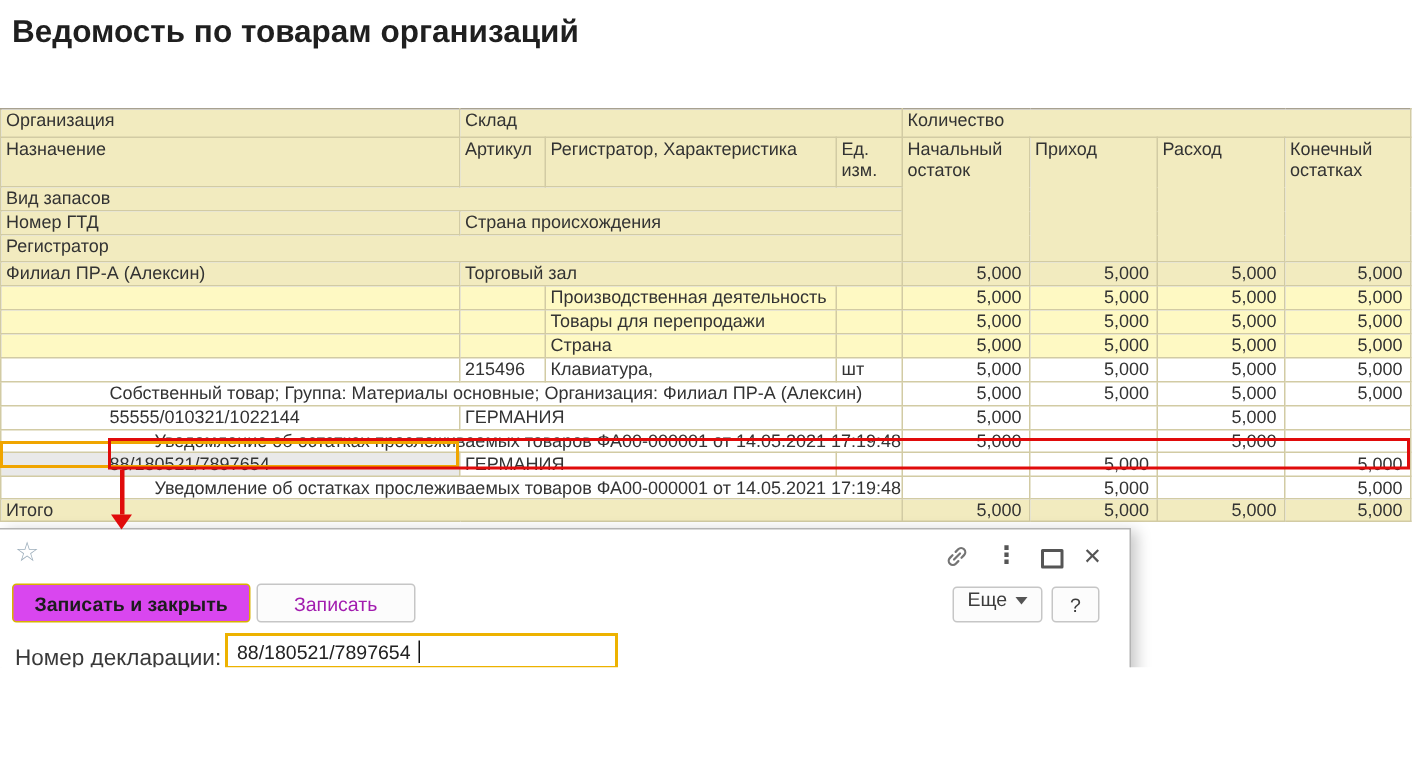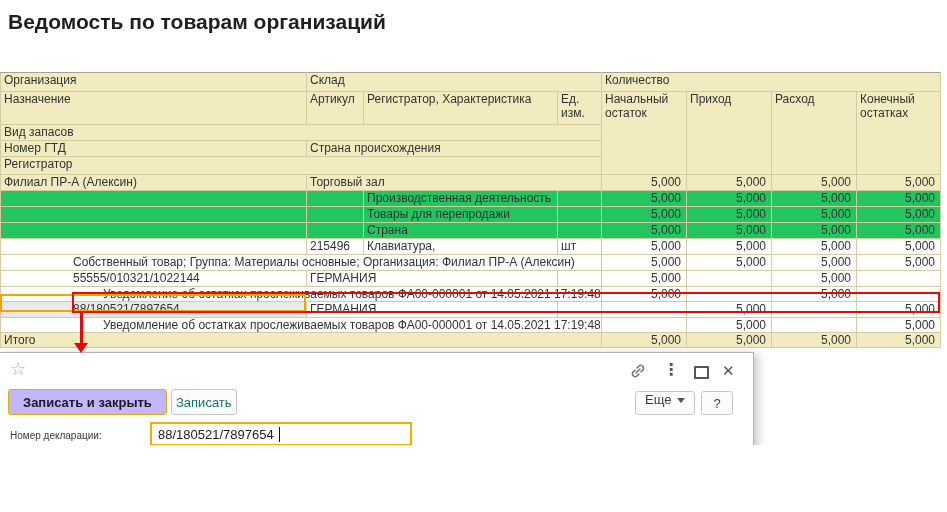--- a/index.html
+++ b/index.html
@@ -7,21 +7,21 @@
         font-family:"Liberation Sans","DejaVu Sans",sans-serif;color:#333;}
   .title{position:absolute;left:8px;top:10px;font-size:21px;font-weight:bold;color:#1f1f1f;}
 
   
   .t{position:absolute;left:0;top:72px;border-collapse:collapse;table-layout:fixed;width:941px;
      font-size:12px;color:#333;}
   .t td{border:1px solid #d2cba4;padding:0 3px;vertical-align:top;overflow:hidden;
         white-space:nowrap;line-height:14px;}
   .t tr:first-child td{border-top:1px solid #a8a190;}
   .hd{background:#f2ebbf;}
-  .lt{background:#22c55e;}
+  .lt{background:#fef9c3;}
   .num{text-align:right;padding-right:5px !important;}
   .wrap{white-space:normal !important;line-height:13px;}
   .ind1{padding-left:72px !important;}
   .ind2{padding-left:102px !important;}
   .sel{background:#e9e9e9;}
   .rA{height:19px}.rB{height:33px}.rC{height:16px}.rE{height:18px}
   .r16{height:16px}.r14{height:14px}.r15{height:15px}
 
   
   .ann{position:absolute;box-sizing:border-box;z-index:10;pointer-events:none;}
@@ -39,28 +39,28 @@
   .dlg .star{position:absolute;left:10px;top:5px;font-size:18px;color:#9fb0bd;}
   .dlg .dtitle{position:absolute;left:36px;top:6px;font-size:19px;color:#2b2b2b;
                max-width:588px;white-space:nowrap;overflow:hidden;}
   .dlg .ic{position:absolute;top:10px;color:#555;}
   .ic-link{left:630px;}
   .ic-kebab{left:663px;top:7px !important;font-size:16px;font-weight:bold;}
   .ic-restore{left:694px;top:13px !important;width:11px;height:9px;border:2px solid #555;border-radius:1px;}
   .ic-close{left:722px;top:9px !important;font-size:15px;}
   .btn{position:absolute;box-sizing:border-box;font-size:13px;border-radius:3px;text-align:center;
        border:1px solid #c6c6c6;background:#fcfcfc;color:#3c3c3c;cursor:default;}
-  .btn-primary{left:8px;top:36px;height:26px;padding:5px 14px;background:#c4b5fd;
+  .btn-primary{left:8px;top:36px;height:26px;padding:5px 14px;background:#d946ef;
                border:1px solid #d9b200;font-weight:bold;color:#1c1c1c;}
-  .btn-save{left:171px;top:36px;height:26px;padding:5px 4px;color:#0f766e;}
+  .btn-save{left:171px;top:36px;height:26px;padding:5px 24px;color:#a21caf;}
   .btn-more{left:635px;top:38px;height:24px;padding:0 9px;}
   .btn-help{left:701px;top:38px;height:24px;width:32px;padding:4px 0;}
   .tri{display:inline-block;width:0;height:0;border-left:4px solid transparent;
        border-right:4px solid transparent;border-top:5px solid #555;margin-left:6px;vertical-align:middle;}
-  .flabel{position:absolute;left:10px;font-size:10px;color:#3a3a3a;}
+  .flabel{position:absolute;left:10px;font-size:15px;color:#3a3a3a;}
   .fld{position:absolute;box-sizing:border-box;background:#fff;font-size:13px;color:#222;
        line-height:18px;padding:2px 6px;white-space:nowrap;overflow:hidden;}
   .fld-decl{left:150px;top:69px;width:262px;height:24px;border:2px solid #edb200;}
   .fld-country{left:150px;top:104px;width:213px;height:22px;border:1px solid #9b9b9b;}
   .dd-btn{left:362px;top:104px;width:24px;height:22px;border:1px solid #9b9b9b;background:#fff;
           position:absolute;box-sizing:border-box;text-align:center;}
   .dd-btn .tri{margin:8px 0 0 0;border-top-color:#444;}
   .open-btn{left:389px;top:104px;width:23px;height:22px;border:1px solid #a5a5a5;border-radius:4px;
             background:#fff;position:absolute;box-sizing:border-box;}
   .caret{display:inline-block;width:1px;height:15px;background:#111;margin-left:5px;vertical-align:text-bottom;}

